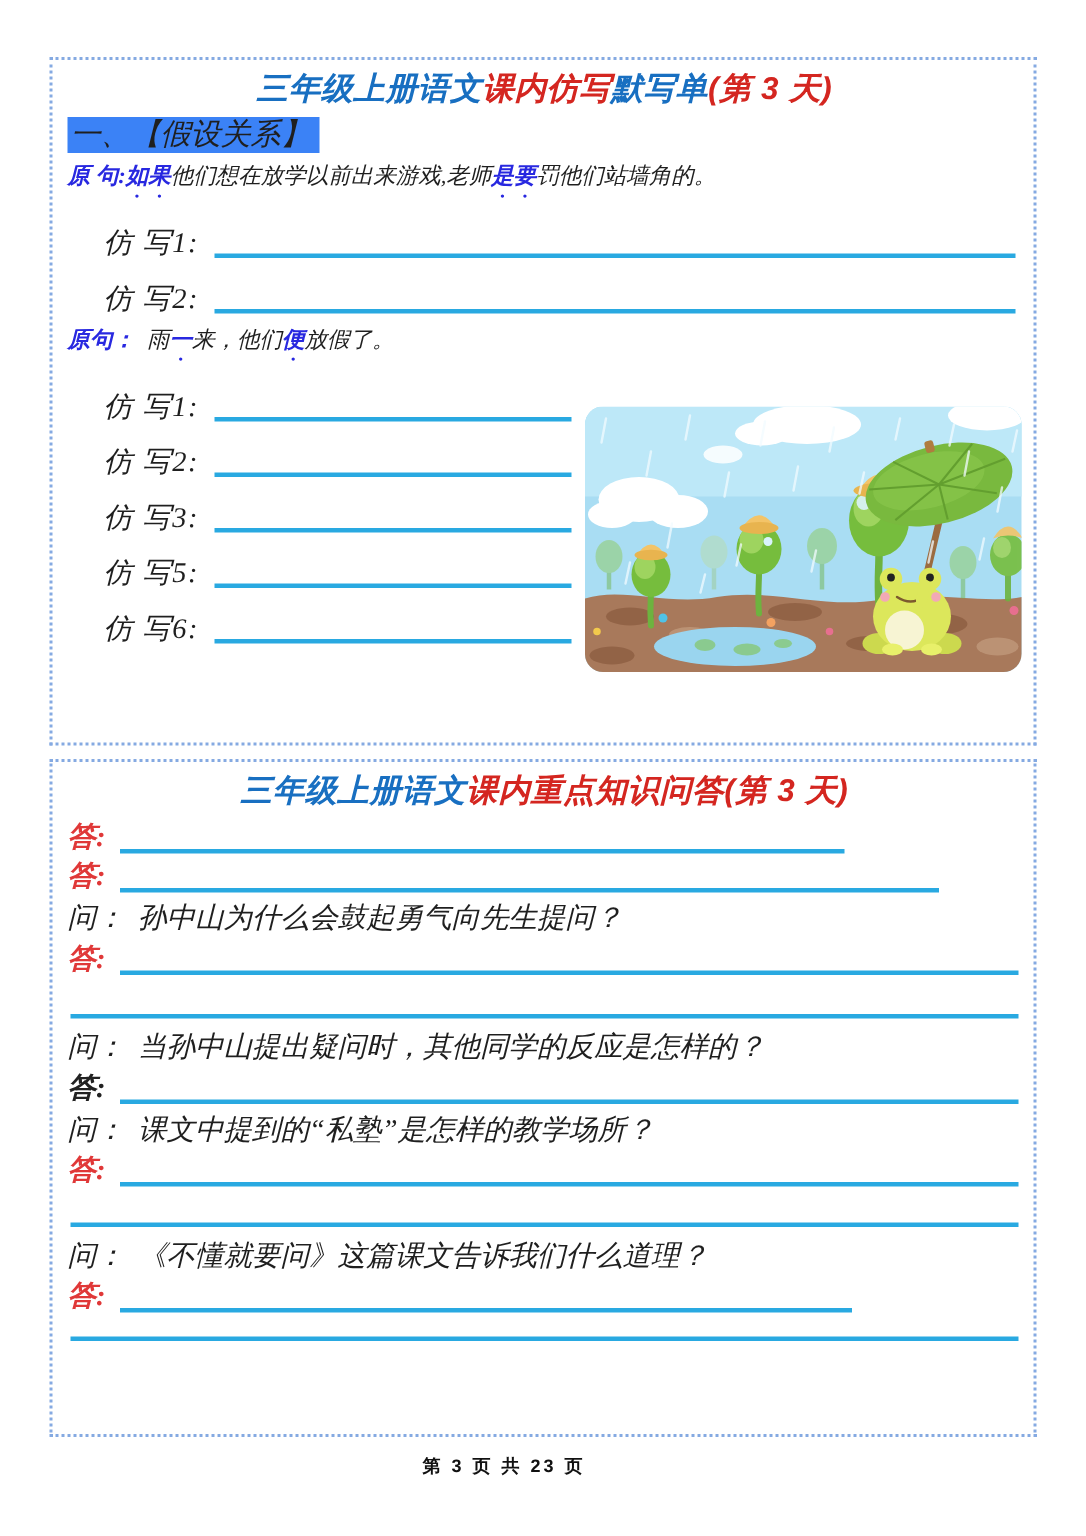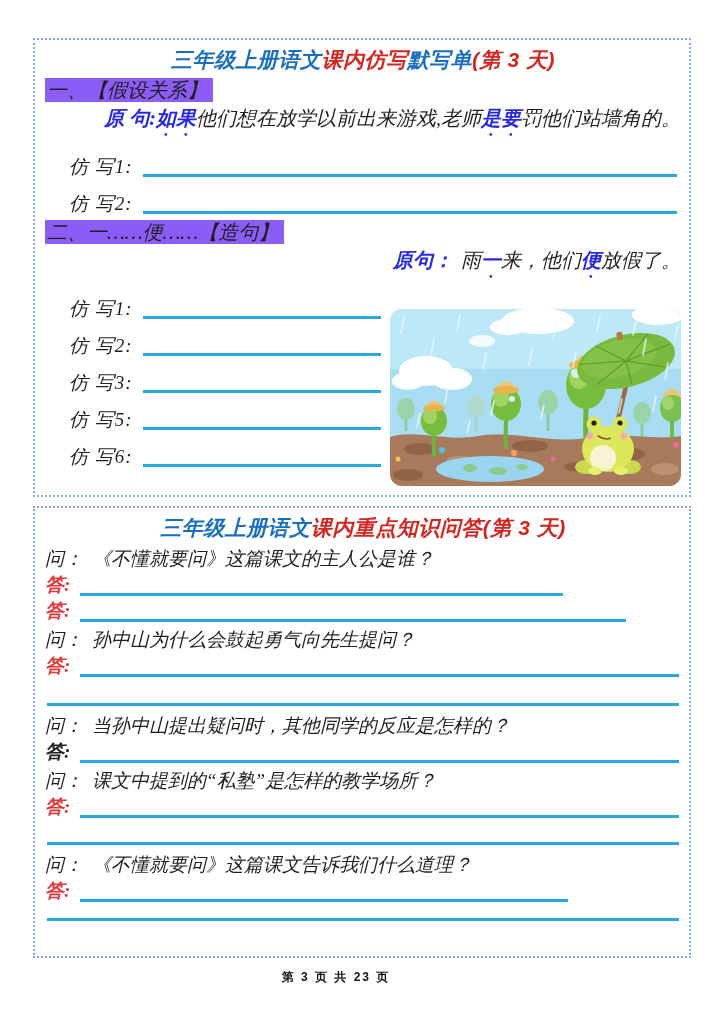--- a/index.html
+++ b/index.html
@@ -6,22 +6,22 @@
   body{width:724px;height:1024px;position:relative;overflow:hidden;
        font-family:"Liberation Serif","DejaVu Serif",serif;color:#1f1f1f;}
   .box{position:absolute;left:33px;width:658px;border:2px dotted #85aae2;
        box-sizing:border-box;background:#fff;padding:4px 8px 4px 10px;font-style:italic;}
   .box1{top:38px;height:459px;}
   .box2{top:506px;height:452px;}
   .sheet-title{text-align:center;font-family:"Liberation Sans","DejaVu Sans",sans-serif;
        font-weight:bold;font-size:21px;line-height:27px;margin:2px 0 4px 0;letter-spacing:.5px;}
   .t-blue{color:#186fc1;} .t-red{color:#d42620;}
   .sec-head{font-size:20px;line-height:26px;margin:2px 0;}
-  .sec-head .hl{background:#8b5cf6;padding:1px 6px 1px 2px;}
-  .sentence{font-size:20px;line-height:26px;margin:2px 0 3px 0;white-space:nowrap;text-align:right;}
+  .sec-head .hl{background:#3b82f6;padding:1px 6px 1px 2px;}
+  .sentence{font-size:15px;line-height:26px;margin:2px 0 3px 0;white-space:nowrap;}
   .lbl-blue{color:#2828e0;font-weight:bold;}
   .em{color:#2828e0;font-weight:bold;
       -webkit-text-emphasis:filled dot #2828e0;-webkit-text-emphasis-position:under right;
       text-emphasis:filled dot #2828e0;text-emphasis-position:under right;}
   .sp{display:inline-block;width:8px;}
   .blank-row{display:flex;align-items:flex-end;height:37px;font-size:19px;}
   .blank-row .lbl{white-space:nowrap;letter-spacing:1px;margin-left:24px;}
   .u-line{border-bottom:3px solid #29a9e1;height:12px;}
   .blank-row .u-line{flex:1;margin:0 4px 3px 10px;}
   .sec2-wrap{display:flex;}
@@ -63,23 +63,20 @@
 
   <div class="blank-row">
     <span class="lbl">仿 写1:</span>
     <div class="u-line"></div>
   </div>
   <div class="blank-row">
     <span class="lbl">仿 写2:</span>
     <div class="u-line"></div>
   </div>
 
-  <div class="sec-head">
-    <span class="hl">二、一……便……【造句】</span>
-  </div>
 
   <div class="sentence">
     <span class="lbl-blue">原句：</span><span class="sp"></span><span>雨</span><span class="em">一</span><span>来，他们</span><span class="em">便</span><span>放假了。</span>
   </div>
 
   <div class="sec2-wrap">
     <div class="sec2-left">
       <div class="blank-row">
         <span class="lbl">仿 写1:</span>
         <div class="u-line"></div>
@@ -247,23 +244,20 @@
       </svg>
     </div>
   </div>
 </div>
 
 <div class="box box2">
   <div class="sheet-title">
     <span class="t-blue">三年级上册语文</span><span class="t-red">课内重点知识问答(第 3 天)</span>
   </div>
 
-  <div class="q-row">
-    <span class="q-lbl">问：</span><span>《不懂就要问》这篇课文的主人公是谁？</span>
-  </div>
   <div class="a-row short">
     <span class="a-lbl-red">答:</span>
     <div class="u-line"></div>
   </div>
 
   <div class="a-row mid">
     <span class="a-lbl-red">答:</span>
     <div class="u-line"></div>
   </div>
 

